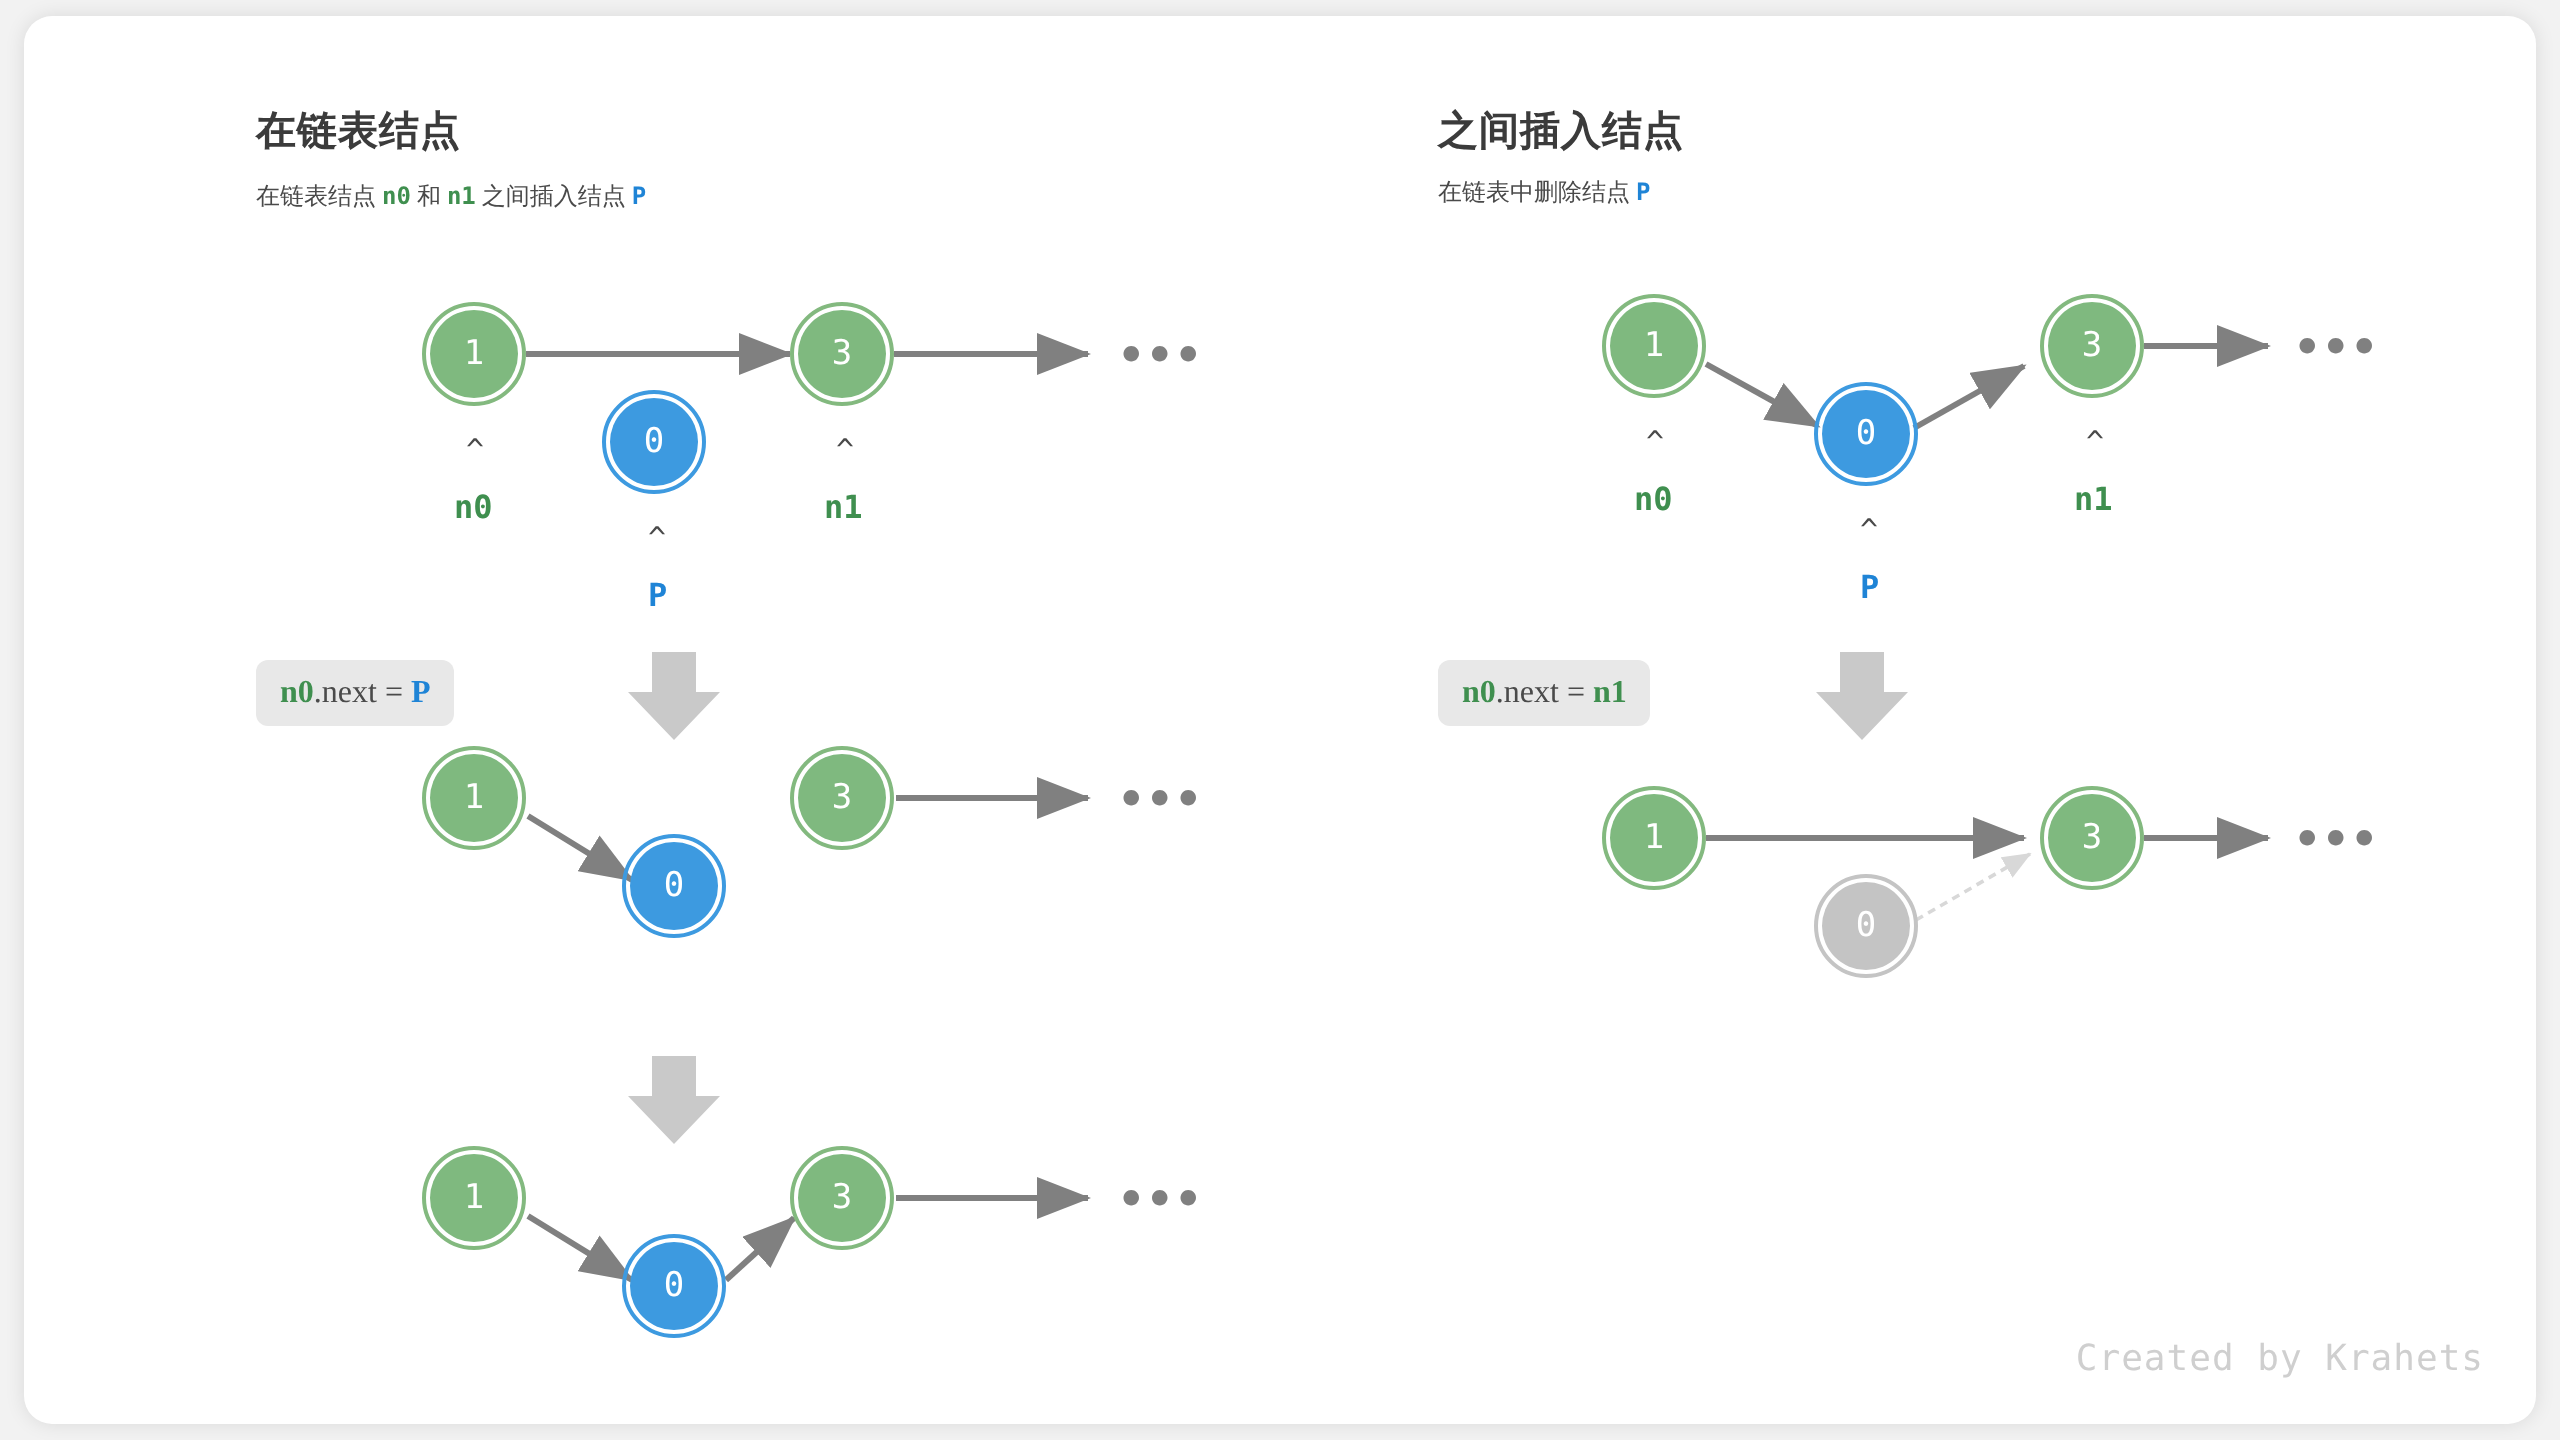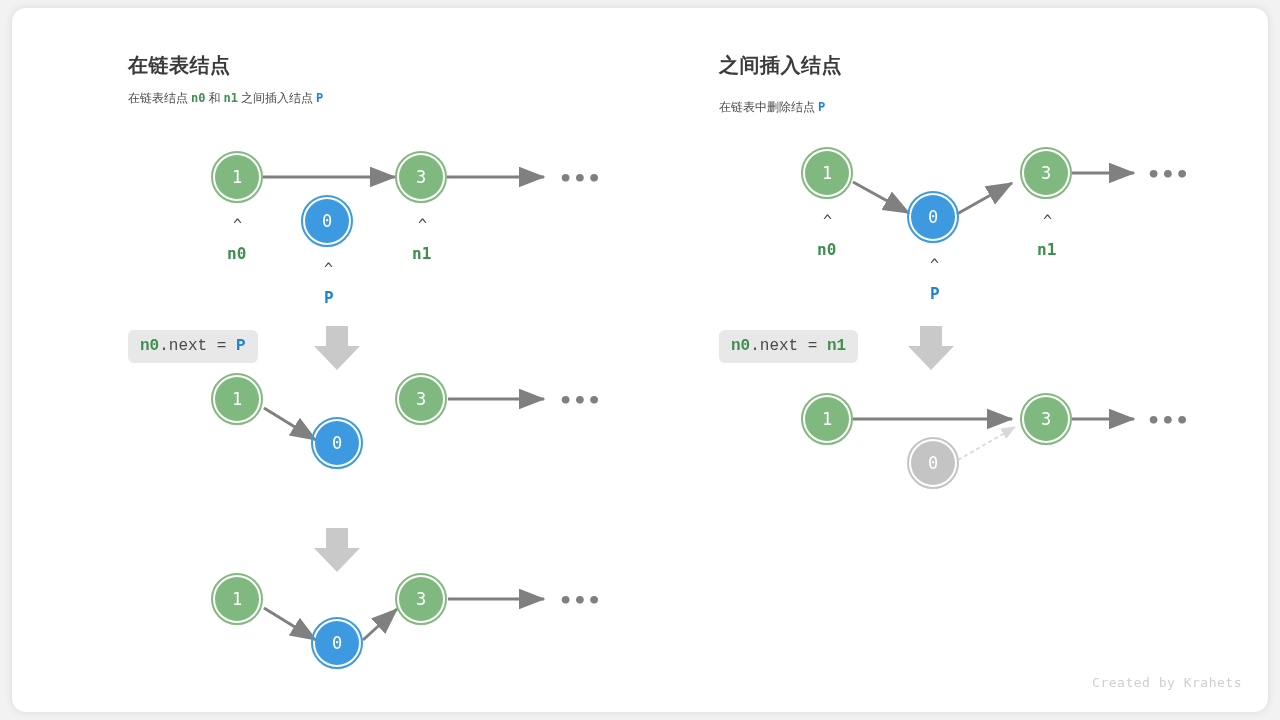--- a/index.html
+++ b/index.html
@@ -106,21 +106,21 @@
   }
   .ptr-green { color: #3f8f4f; }
   .ptr-blue  { color: #1f84d6; }
 
   
   .code-chip {
     position: absolute;
     background: #e8e8e8;
     border-radius: 6px;
     padding: 7px 12px;
-    font-family: Liberation Mono, monospace;
+    font-family: Liberation Serif, serif;
     font-size: 16px;
     color: #4a4a4a;
     white-space: nowrap;
     line-height: 1.2;
   }
   .code-chip .g { color: #3f8f4f; font-weight: bold; }
   .code-chip .b { color: #1f84d6; font-weight: bold; }
 
   
   .dots {
@@ -141,21 +141,21 @@
     height: 704px;
     pointer-events: none;
   }
 
   
   .watermark {
     position: absolute;
     right: 26px;
     bottom: 22px;
     font-family: "DejaVu Sans Mono", "Liberation Mono", monospace;
-    font-size: 13px;
+    font-size: 18px;
     color: #cfcfcf;
     letter-spacing: 0.5px;
   }
 </style>
 </head>
 <body>
 
 <div class="page">
   <div class="card">
 
@@ -246,21 +246,21 @@
     <div class="node node-blue" style="left:299px; top:609px;">
       <div class="inner">0</div>
     </div>
     <div class="node node-green" style="left:383px; top:565px;">
       <div class="inner">3</div>
     </div>
     <div class="dots" style="left:547px; top:582px;">•••</div>
 
     <div class="panel-title" style="left:707px; top:44px;">之间插入结点</div>
 
-    <div class="panel-sub" style="left:707px; top:91px;">
+    <div class="panel-sub" style="left:707px; top:80px;">
       <span>在链表中删除结点</span><span class="code-b">P</span>
     </div>
 
     <div class="node node-green" style="left:789px; top:139px;">
       <div class="inner">1</div>
     </div>
     <div class="node node-blue" style="left:895px; top:183px;">
       <div class="inner">0</div>
     </div>
     <div class="node node-green" style="left:1008px; top:139px;">

